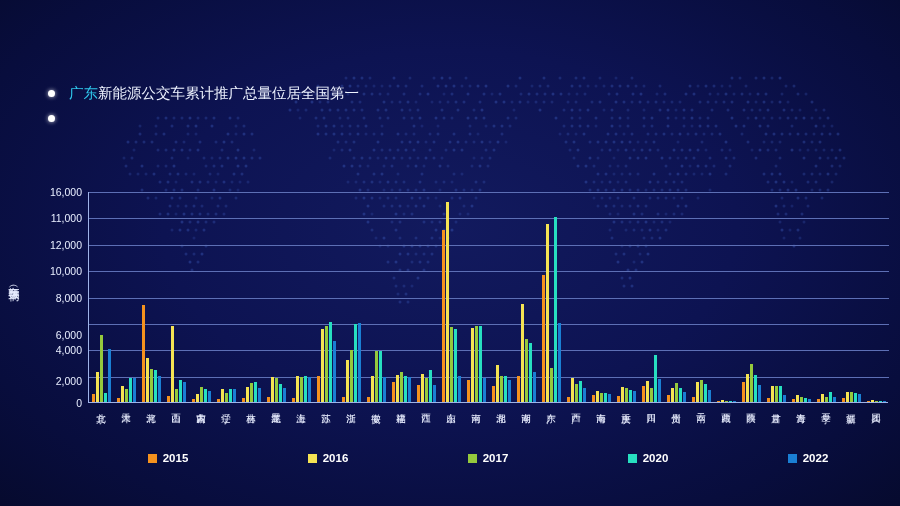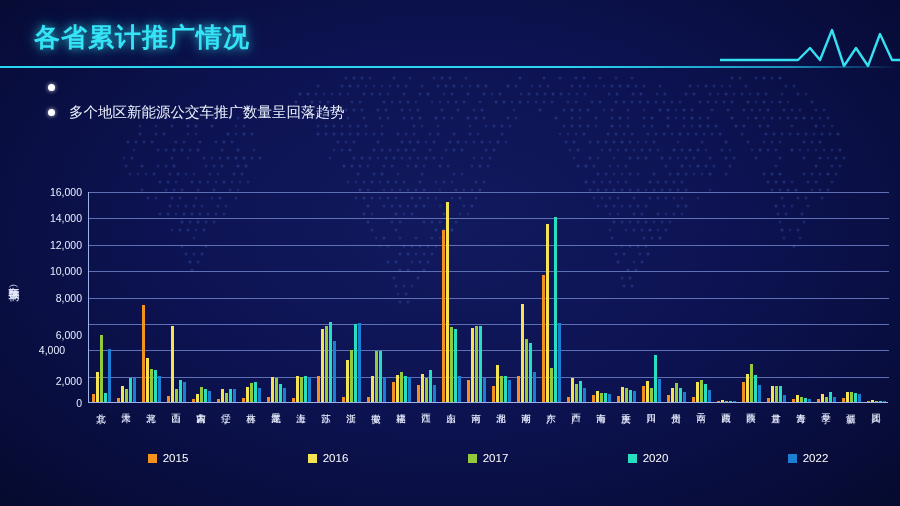--- a/index.html
+++ b/index.html
@@ -76,21 +76,21 @@
   .bar:last-child { margin-right: 0; }
   .xlab {
     position: absolute; top: 246px;
     font-size: 9.5px; color: #e9eeff;
     writing-mode: vertical-rl; text-orientation: upright;
     letter-spacing: 0px; white-space: nowrap;
     transform: translateX(-50%);
   }
   #legend {
     position: absolute; left: 88px; top: 292px; width: 800px;
-    display: flex; justify-content: space-around; align-items: center;
+    display: flex; justify-content: space-around; align-items: center; font-weight: bold;
   }
   .leg-item { display: flex; align-items: center; }
   .leg-swatch { width: 9px; height: 9px; margin-right: 6px; }
   .leg-label { font-size: 11.5px; color: #ffffff; }
 </style>
 </head>
 <body>
 
 <div id="slide">
 
@@ -983,48 +983,41 @@
       <circle cx="404" cy="286" r="1.5" fill="#3a58b8" opacity="0.57"></circle>
       <circle cx="412" cy="286" r="1.5" fill="#3a58b8" opacity="0.50"></circle>
       <circle cx="624" cy="286" r="1.5" fill="#3a58b8" opacity="0.64"></circle>
       <circle cx="632" cy="286" r="1.5" fill="#3a58b8" opacity="0.74"></circle>
       <circle cx="398" cy="294" r="1.5" fill="#3a58b8" opacity="0.54"></circle>
       <circle cx="406" cy="294" r="1.5" fill="#3a58b8" opacity="0.67"></circle>
       <circle cx="400" cy="302" r="1.5" fill="#3a58b8" opacity="0.65"></circle>
       <circle cx="408" cy="302" r="1.5" fill="#3a58b8" opacity="0.61"></circle>
     </svg>
 
-  <div id="header-band">
-    <div id="page-title">各省累计推广情况</div>
-    <svg id="pulse" width="180" height="52">
-      <polyline points="0,40 78,40 90,28 100,40 112,10 124,46 136,28 148,46 160,14 172,40 180,40" fill="none" stroke="#35e0f2" stroke-width="2.4" stroke-linejoin="round" stroke-linecap="round"></polyline>
-    </svg>
-    <div id="title-rule"></div>
-  </div>
 
   <div id="bullets">
     <div class="bullet-row">
       <span class="bullet-dot"></span>
+      <span class="bullet-text"><span class="hl">广东</span><span>新能源公交车累计推广总量位居全国第一</span></span>
     </div>
     <div class="bullet-row">
       <span class="bullet-dot"></span>
-      <span class="bullet-text"><span class="hl"></span><span>多个地区新能源公交车推广数量呈回落趋势</span></span>
     </div>
   </div>
 
   <div id="chart-wrap">
     <div id="ylabel">车辆数（辆）</div>
     <div id="ytick-col">
         <div class="ytick" style="top: 32px;">16,000</div>
-        <div class="ytick" style="top: 58.375px;">14,000</div>
+        <div class="ytick" style="top: 58.375px;">11,000</div>
         <div class="ytick" style="top: 84.75px;">12,000</div>
         <div class="ytick" style="top: 111.125px;">10,000</div>
         <div class="ytick" style="top: 137.5px;">8,000</div>
         <div class="ytick" style="top: 175px;">6,000</div>
-        <div class="ytick" style="top: 190.25px; text-align: center;">4,000</div>
+        <div class="ytick" style="top: 190.25px;">4,000</div>
         <div class="ytick" style="top: 221px;">2,000</div>
         <div class="ytick" style="top: 243px;">0</div>
       </div>
     <div id="plot">
         <div class="gridline" style="top: 0px;"></div>
         <div class="gridline" style="top: 26.375px;"></div>
         <div class="gridline" style="top: 52.75px;"></div>
         <div class="gridline" style="top: 79.125px;"></div>
         <div class="gridline" style="top: 105.5px;"></div>
         <div class="gridline" style="top: 131.875px;"></div>

